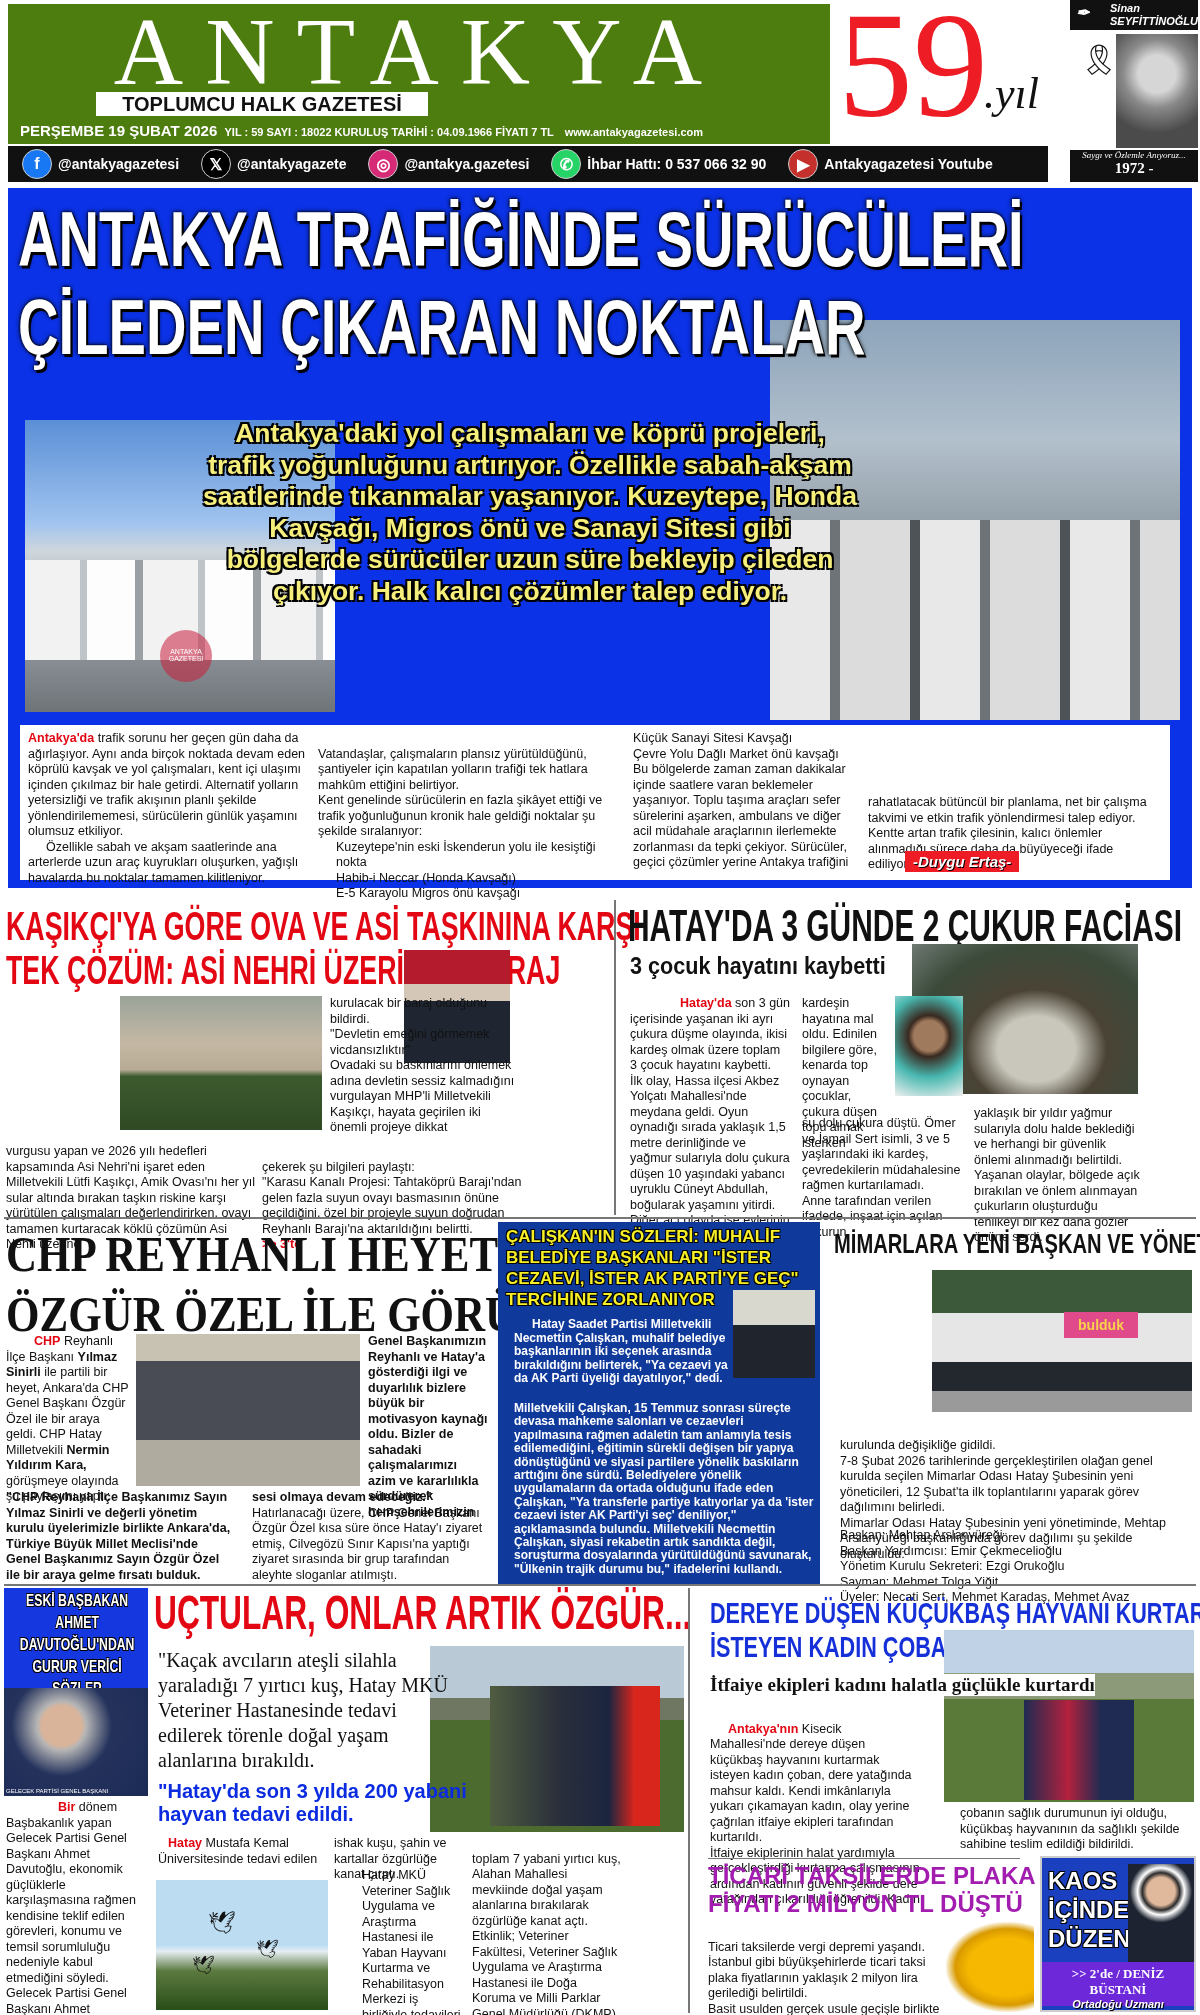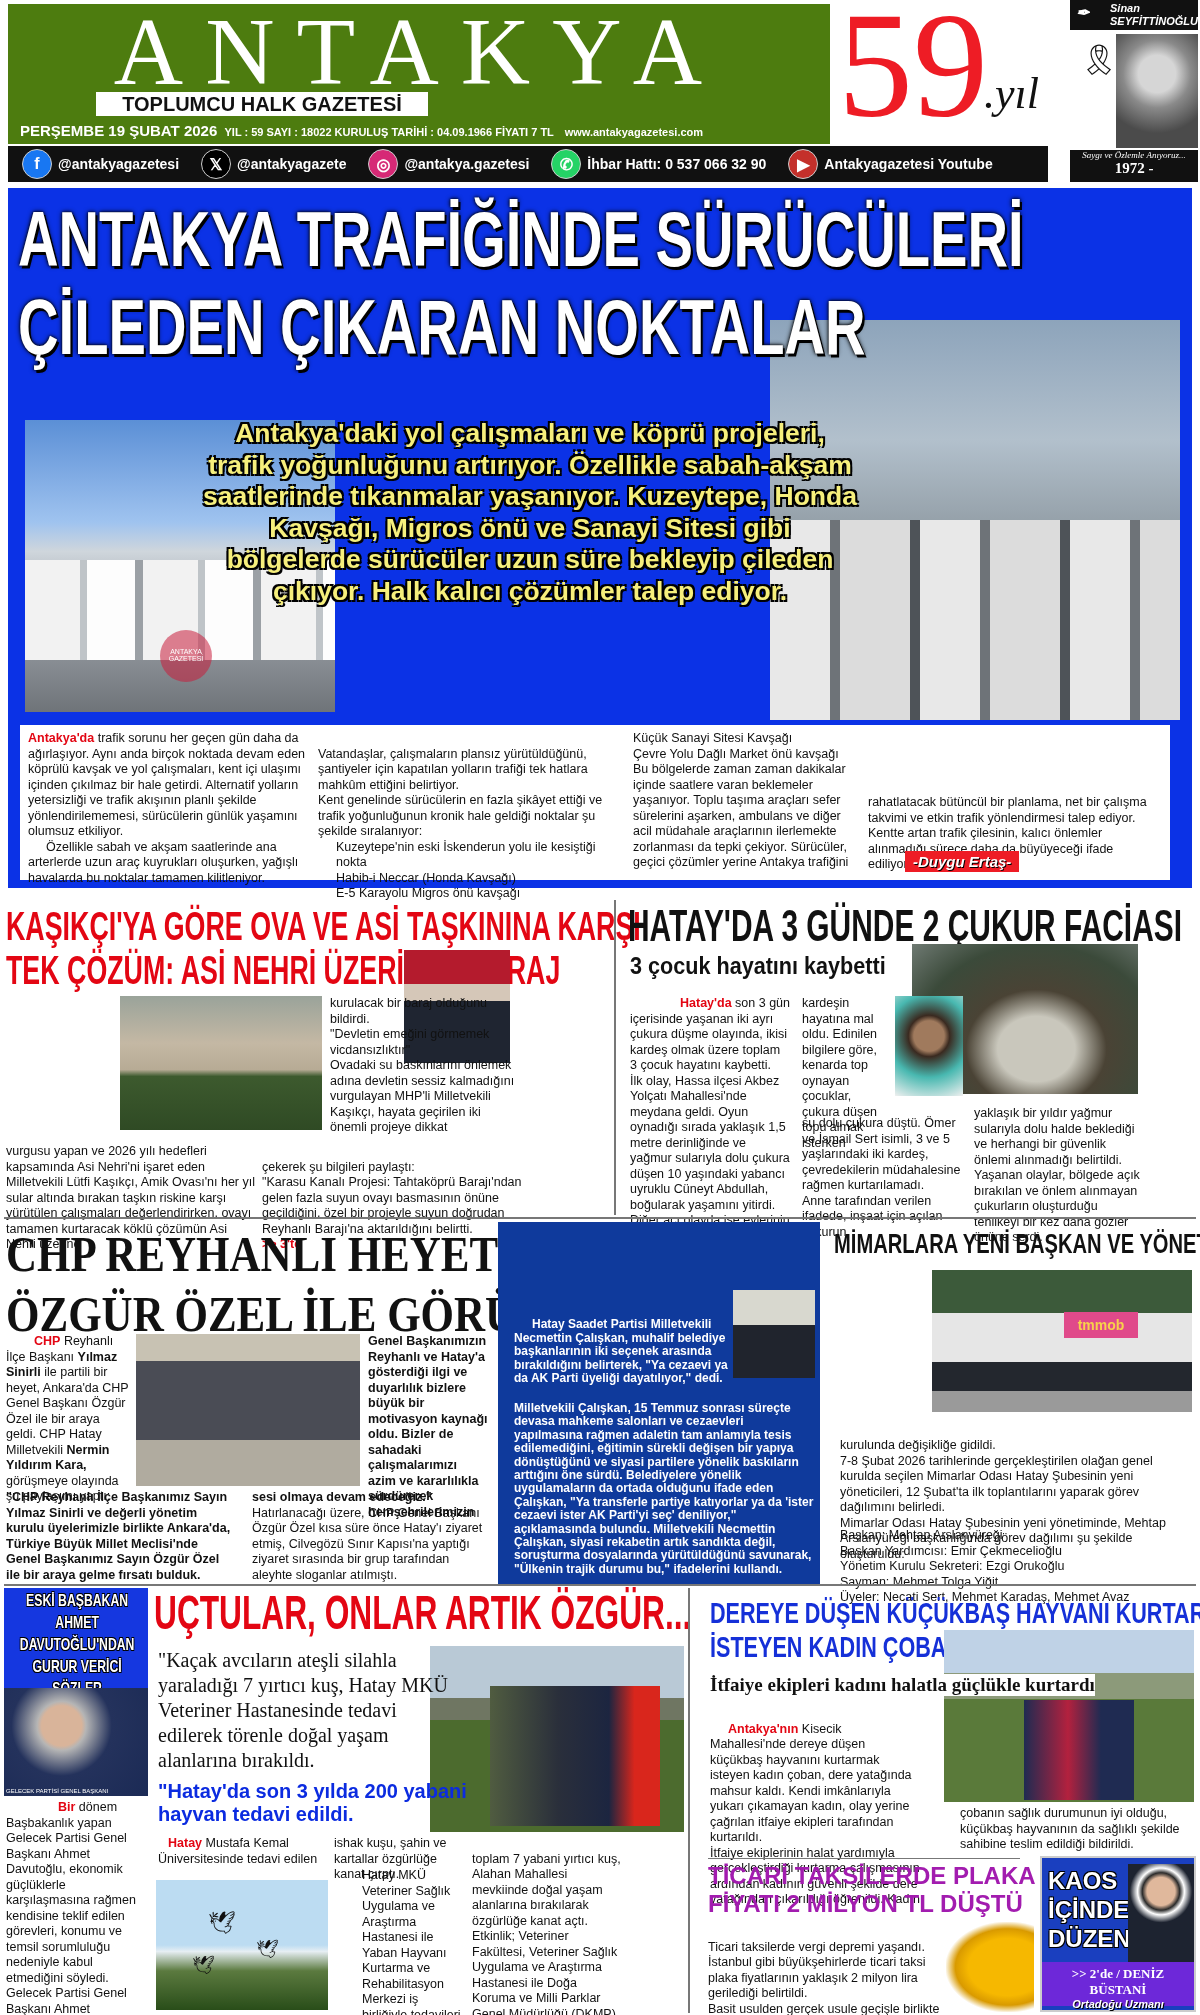--- a/index.html
+++ b/index.html
@@ -172,29 +172,30 @@
   <span> Reyhanlı İlçe Başkanı </span><b>Yılmaz Sinirli</b><span> ile partili bir heyet, Ankara'da CHP Genel Başkanı Özgür Özel ile bir araya geldi. CHP Hatay Milletvekili </span><b>Nermin Yıldırım Kara,</b><span> görüşmeye olayında şu paylaşımı yaptı:</span></div>
   <div class="col txt" style="left:2px;top:268px;width:230px;font-weight:bold">"CHP Reyhanlı İlçe Başkanımız Sayın Yılmaz Sinirli ve değerli yönetim kurulu üyelerimizle birlikte Ankara'da, Türkiye Büyük Millet Meclisi'nde Genel Başkanımız Sayın Özgür Özel ile bir araya gelme fırsatı bulduk.</div>
   <div class="col txt" style="left:364px;top:112px;width:120px;font-weight:bold">Genel Başkanımızın Reyhanlı ve Hatay'a gösterdiği ilgi ve duyarlılık bizlere büyük bir motivasyon kaynağı oldu. Bizler de sahadaki çalışmalarımızı azim ve kararlılıkla sürdürerek hemşehrilerimizin</div>
   <div class="col txt" style="left:248px;top:268px;width:240px">
     <div style="font-weight:bold">sesi olmaya devam edeceğiz."</div>
     <div>Hatırlanacağı üzere, CHP Genel Başkanı Özgür Özel kısa süre önce Hatay'ı ziyaret etmiş, Cilvegözü Sınır Kapısı'na yaptığı ziyaret sırasında bir grup tarafından aleyhte sloganlar atılmıştı.</div>
   </div>
 </div>
 
 <div class="abs" style="left:498px;top:1222px;width:322px;height:362px;background:#0f3a9c">
+  <div class="abs" style="left:8px;top:4px;width:308px;font-weight:bold;font-size:17px;line-height:21px;color:#f6ef28;text-shadow:-1px -1px 0 #000,1px -1px 0 #000,-1px 1px 0 #000,1px 1px 0 #000">ÇALIŞKAN'IN SÖZLERİ: MUHALİF BELEDİYE BAŞKANLARI "İSTER CEZAEVİ, İSTER AK PARTİ'YE GEÇ" TERCİHİNE ZORLANIYOR</div>
   <div class="photo" style="left:235px;top:68px;width:82px;height:88px;background:linear-gradient(#d8d8cf 0 40%,#20242d 40%)"></div>
   <div class="col" style="left:16px;top:96px;width:216px;color:#fff;font-weight:bold;font-size:12px;line-height:13.5px;text-indent:18px">Hatay Saadet Partisi Milletvekili Necmettin Çalışkan, muhalif belediye başkanlarının iki seçenek arasında bırakıldığını belirterek, "Ya cezaevi ya da AK Parti üyeliği dayatılıyor," dedi.</div>
   <div class="col" style="left:16px;top:180px;width:300px;color:#fff;font-weight:bold;font-size:12px;line-height:13.4px">Milletvekili Çalışkan, 15 Temmuz sonrası süreçte devasa mahkeme salonları ve cezaevleri yapılmasına rağmen adaletin tam anlamıyla tesis edilemediğini, eğitimin sürekli değişen bir yapıya dönüştüğünü ve siyasi partilere yönelik baskıların arttığını öne sürdü. Belediyelere yönelik uygulamaların da ortada olduğunu ifade eden Çalışkan, "Ya transferle partiye katıyorlar ya da 'ister cezaevi ister AK Parti'yi seç' deniliyor," açıklamasında bulundu. Milletvekili Necmettin Çalışkan, siyasi rekabetin artık sandıkta değil, soruşturma dosyalarında yürütüldüğünü savunarak, "Ülkenin trajik durumu bu," ifadelerini kullandı.</div>
 </div>
 
 <div class="abs" style="left:826px;top:1222px;width:370px;height:360px">
   <h2 class="cond" style="left:8px;top:6px;font-size:28px;color:#111;transform:scaleX(.72)">MİMARLARA YENİ BAŞKAN VE YÖNETİM</h2>
   <div class="photo" style="left:106px;top:48px;width:260px;height:142px;background:linear-gradient(#3c5a3a 0 30%,#e6e6e6 30% 65%,#23272e 65% 85%,#9a9a9a 85%)">
-    <div class="abs" style="left:132px;top:42px;width:74px;height:26px;background:#e04a8a;color:#f7d24a;font-weight:bold;font-size:14px;text-align:center;line-height:26px">tmmob</div>
+    <div class="abs" style="left:132px;top:42px;width:74px;height:26px;background:#e04a8a;color:#f7d24a;font-weight:bold;font-size:14px;text-align:center;line-height:26px">bulduk</div>
   </div>
   <div class="col txt" style="left:14px;top:216px;width:350px;white-space:pre-line">kurulunda değişikliğe gidildi.
 7-8 Şubat 2026 tarihlerinde gerçekleştirilen olağan genel kurulda seçilen Mimarlar Odası Hatay Şubesinin yeni yöneticileri, 12 Şubat'ta ilk toplantılarını yaparak görev dağılımını belirledi.
 Mimarlar Odası Hatay Şubesinin yeni yönetiminde, Mehtap Arslanyüreği başkanlığında görev dağılımı şu şekilde oluşturuldu:</div>
   <div class="col txt" style="left:14px;top:306px;width:350px" id="mimarroles">
       <div>Başkan: Mehtap Arslanyüreği</div>
       <div>Başkan Yardımcısı: Emir Çekmecelioğlu</div>
       <div>Yönetim Kurulu Sekreteri: Ezgi Orukoğlu</div>
       <div>Sayman: Mehmet Tolga Yiğit</div>
       <div>Üyeler: Necati Sert, Mehmet Karadaş, Mehmet Avaz</div>

